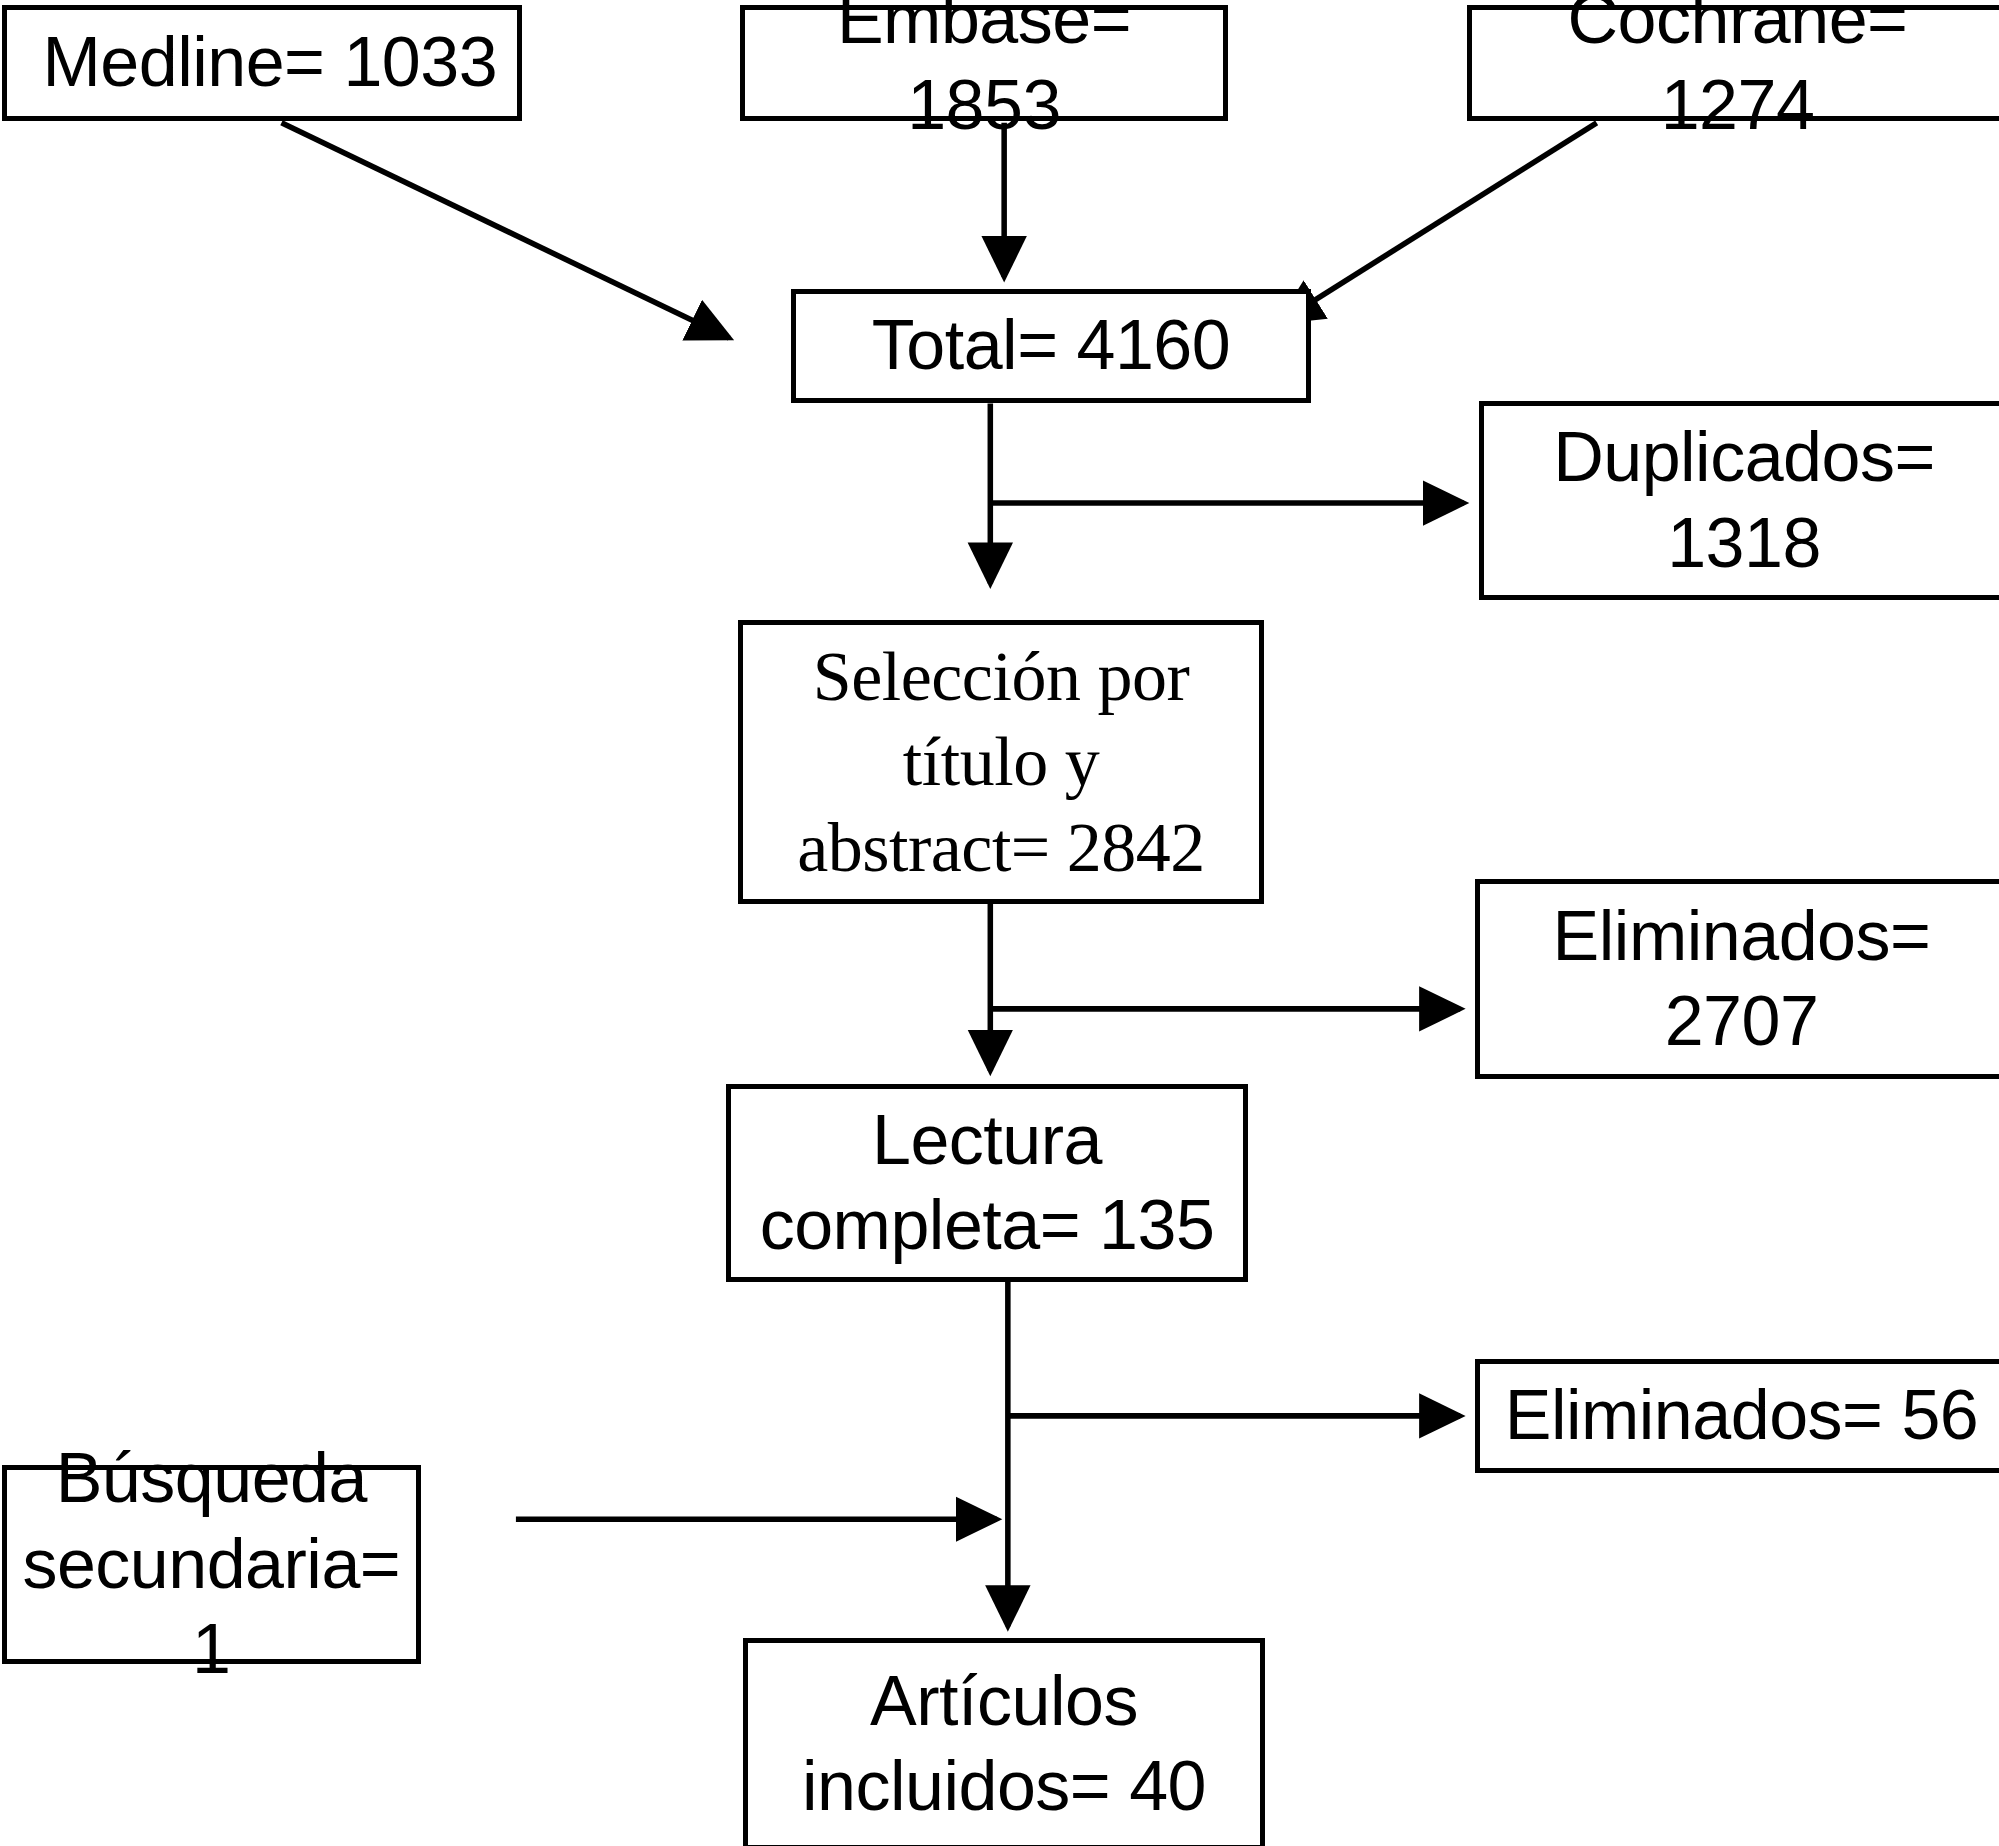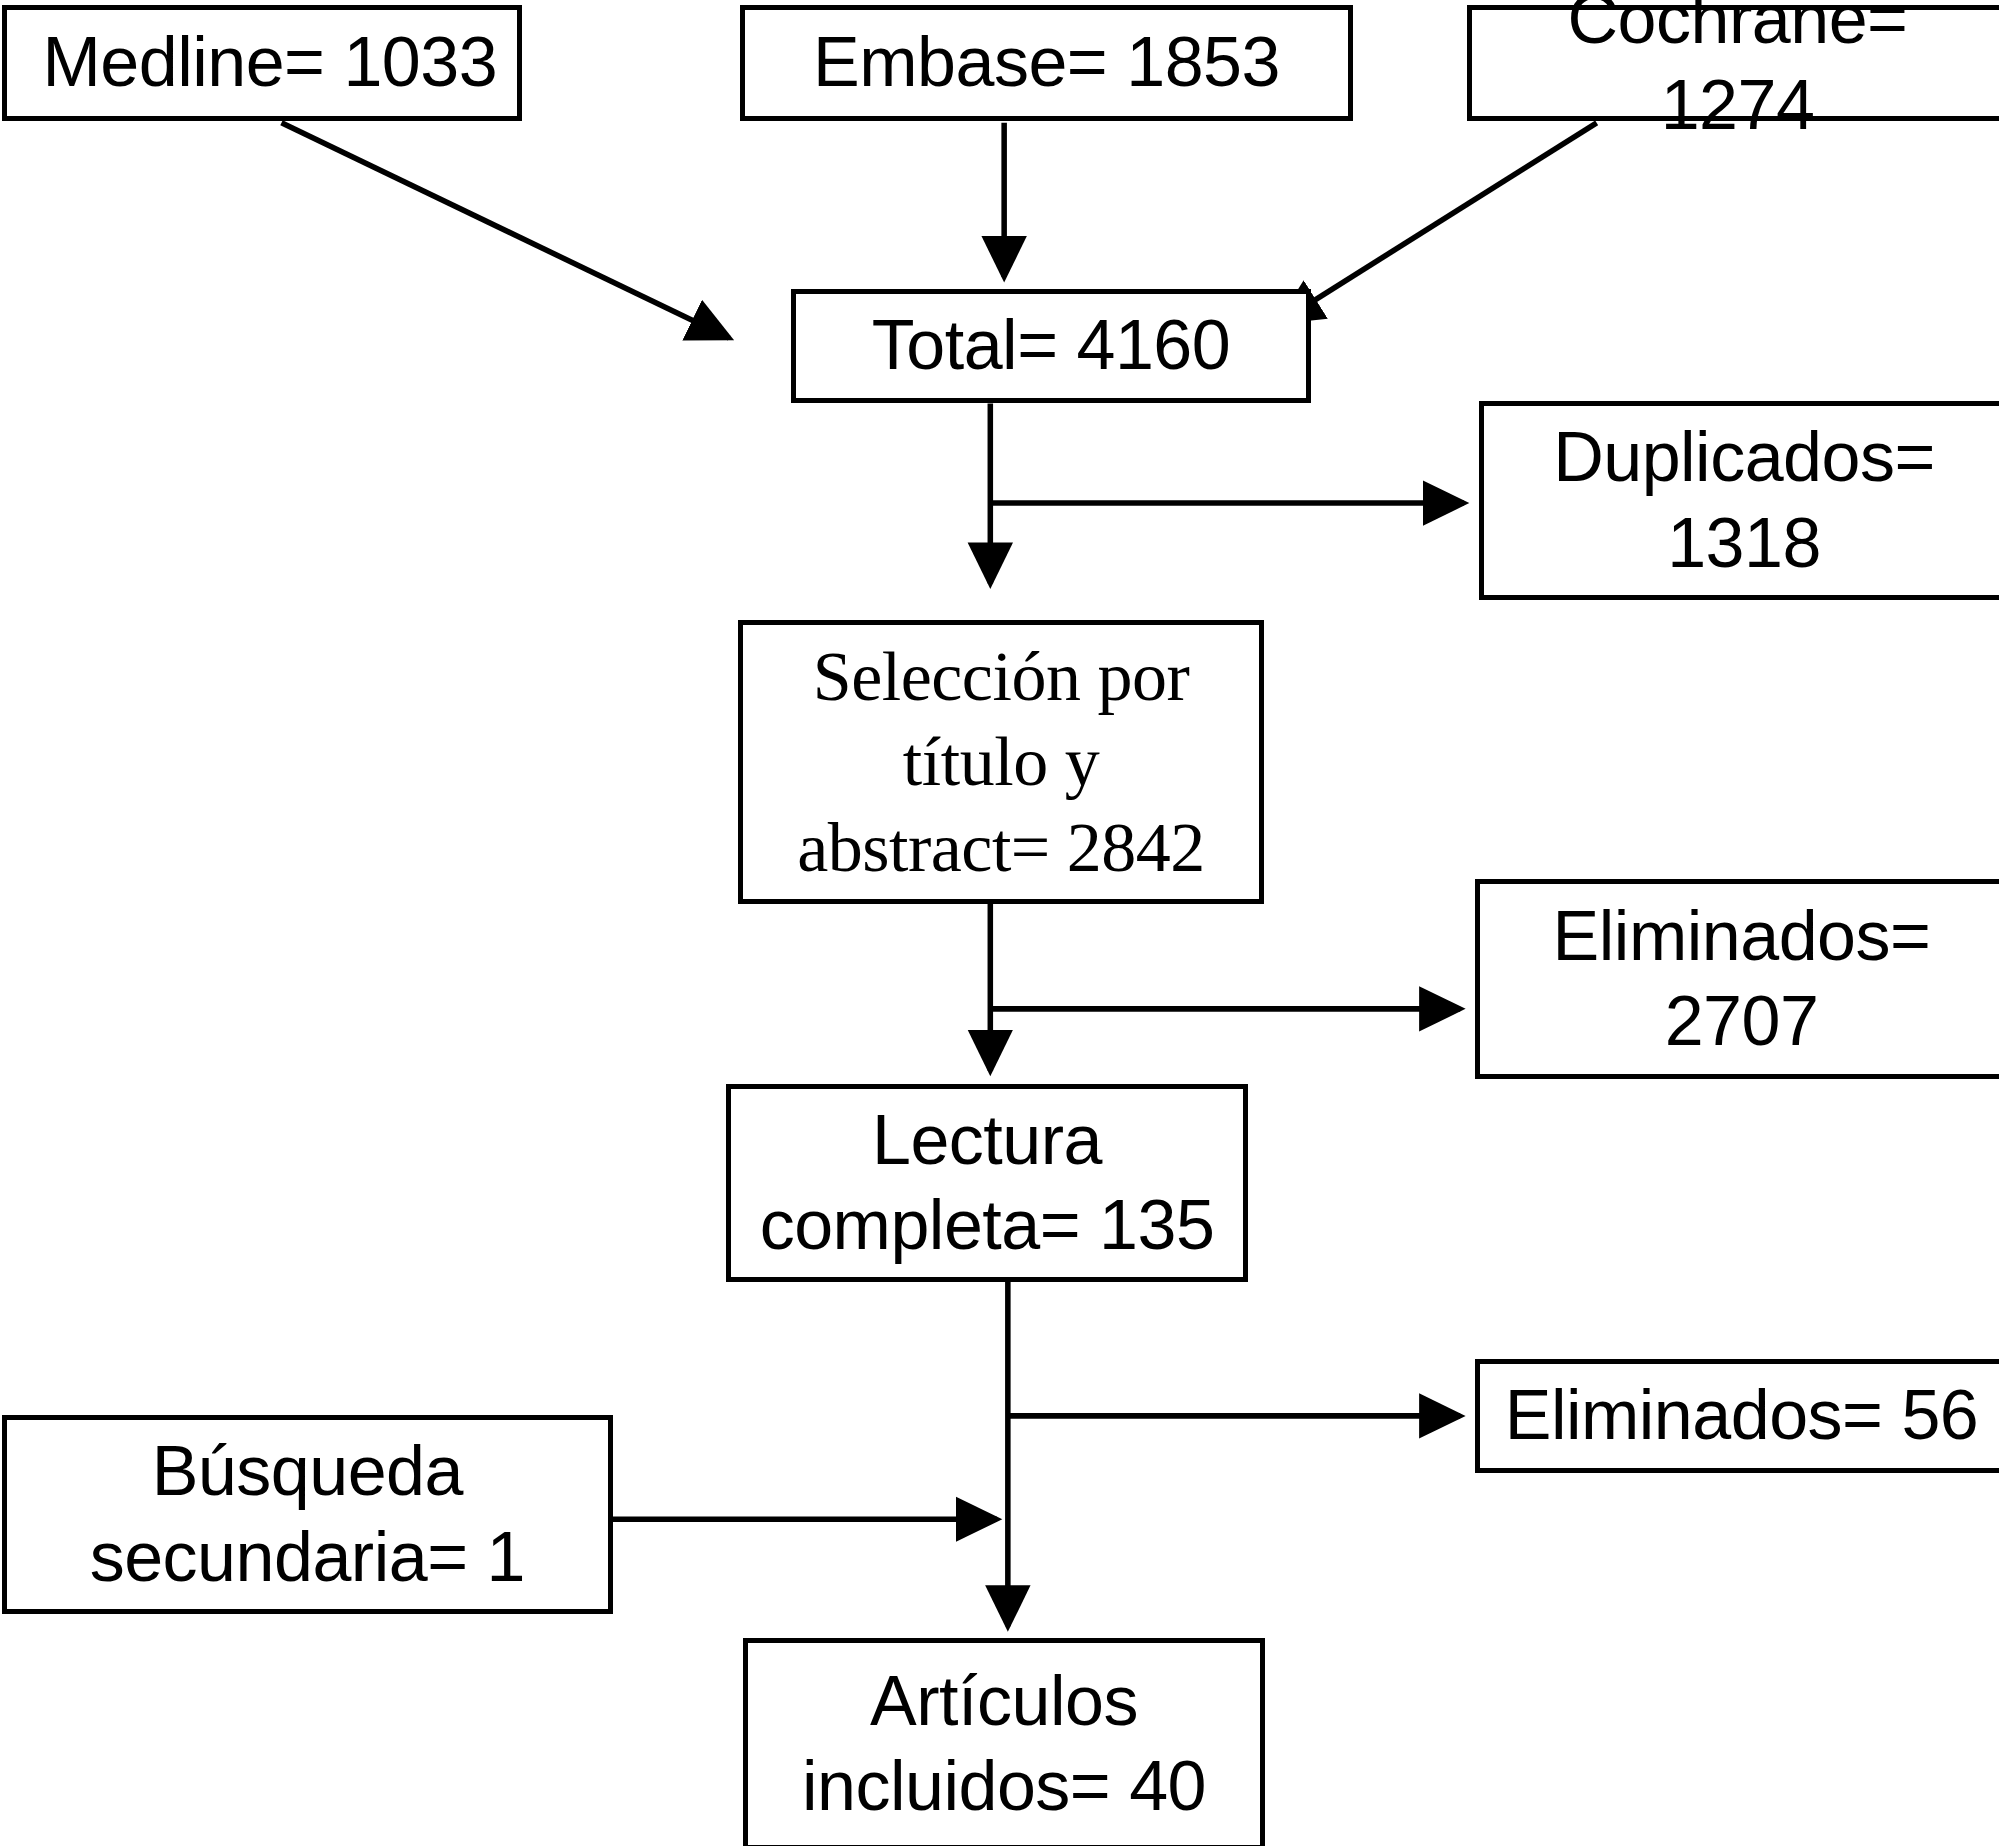--- a/index.html
+++ b/index.html
@@ -41,35 +41,35 @@
     width: 100%;
     padding: 0 13px;
     box-sizing: border-box;
     white-space: pre-line;
     font-size: 70px;
     letter-spacing: -0.5px;
   }
 
   
   #box-medline   { left: 1.8px;    top: 4.6px;    width: 520px; height: 116px; padding-left: 16px; }
-  #box-embase    { left: 740px;  top: 4.6px;    width: 613px; height: 116px; }
+  #box-embase    { left: 740px;  top: 4.6px;    width: 488px; height: 116px; }
   #box-cochrane  { left: 1467px; top: 4.6px;    width: 541px; height: 116px; }
 
   
   #box-total     { left: 743px;  top: 289px;  width: 520px; height: 114px; margin-left: 48px; }
 
   
   #box-duplicados   { left: 1479px; top: 401px;  width: 530px; height: 199px; }
   #box-eliminados-1 { left: 1475px; top: 879px;  width: 533px; height: 200px; }
   #box-eliminados-2 { left: 1475px; top: 1359px; width: 533px; height: 114px; }
 
   
   #box-seleccion { left: 738px;  top: 620px;  width: 526px; height: 284px; font-family: Liberation Serif, serif; }
   #box-lectura   { left: 726px;  top: 1084px; width: 522px; height: 198px; }
-  #box-busqueda  { left: 1.8px;    top: 1415px; width: 611px; height: 199px; }
+  #box-busqueda  { left: 1.8px;    top: 1465px; width: 419px; height: 199px; }
   #box-incluidos { left: 743px;  top: 1638px; width: 522px; height: 212px; }
 </style>
 </head>
 <body>
 
 <div id="canvas">
 
   <svg class="flow-svg" viewBox="0 0 2167 2001">
     <defs>
       <marker id="arrowhead" markerWidth="9" markerHeight="9" refX="7.4" refY="4.5" orient="auto" markerUnits="strokeWidth">

